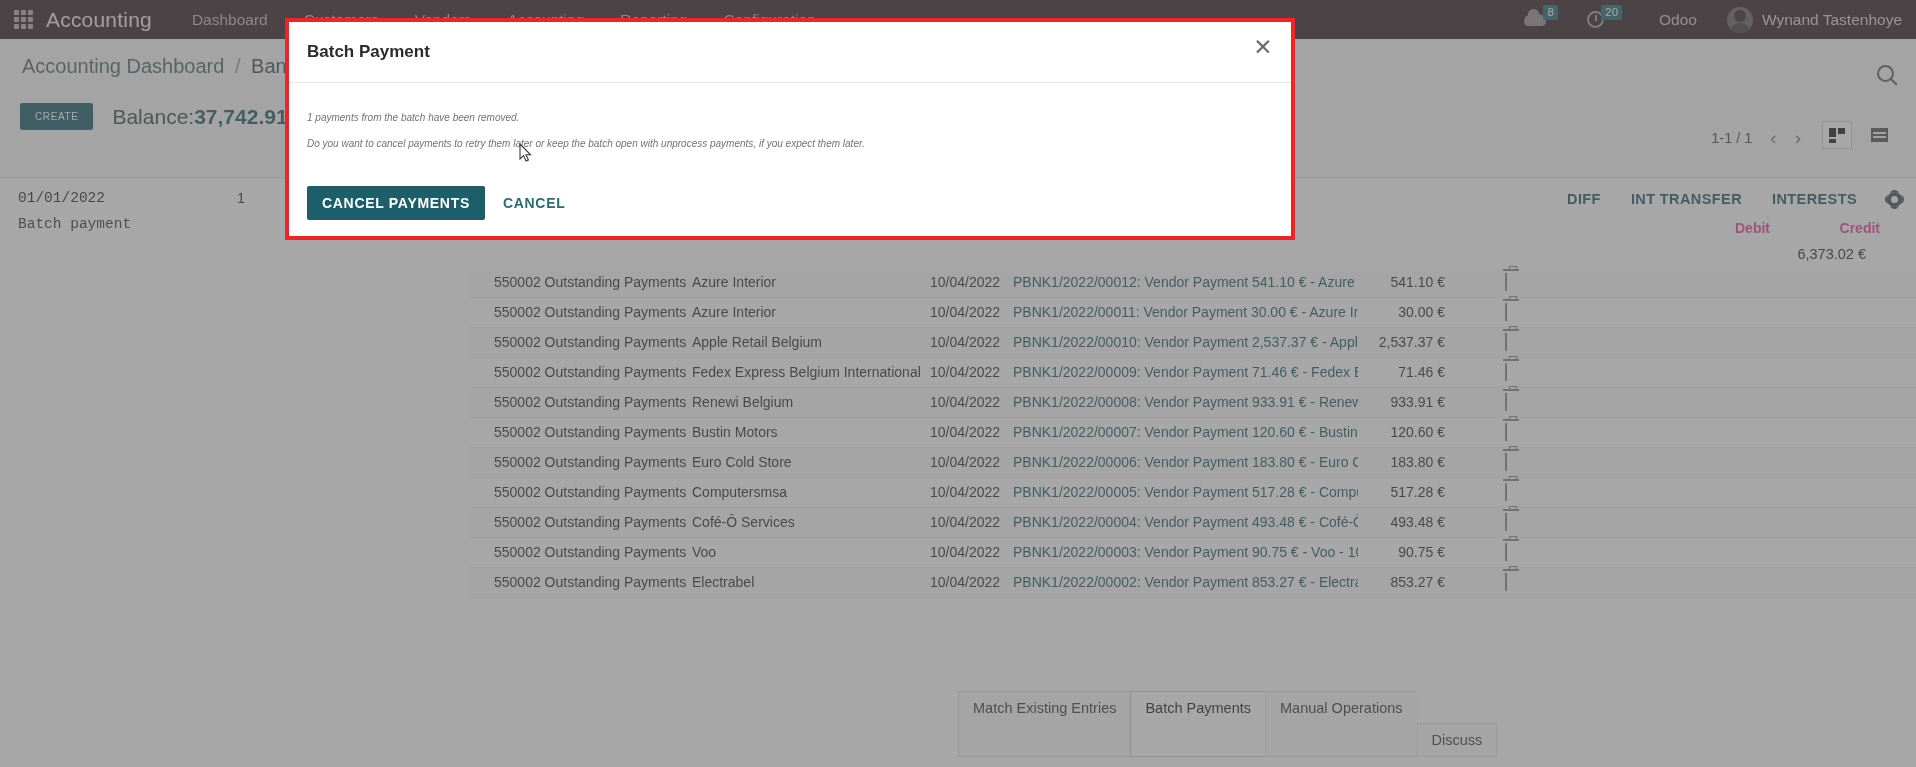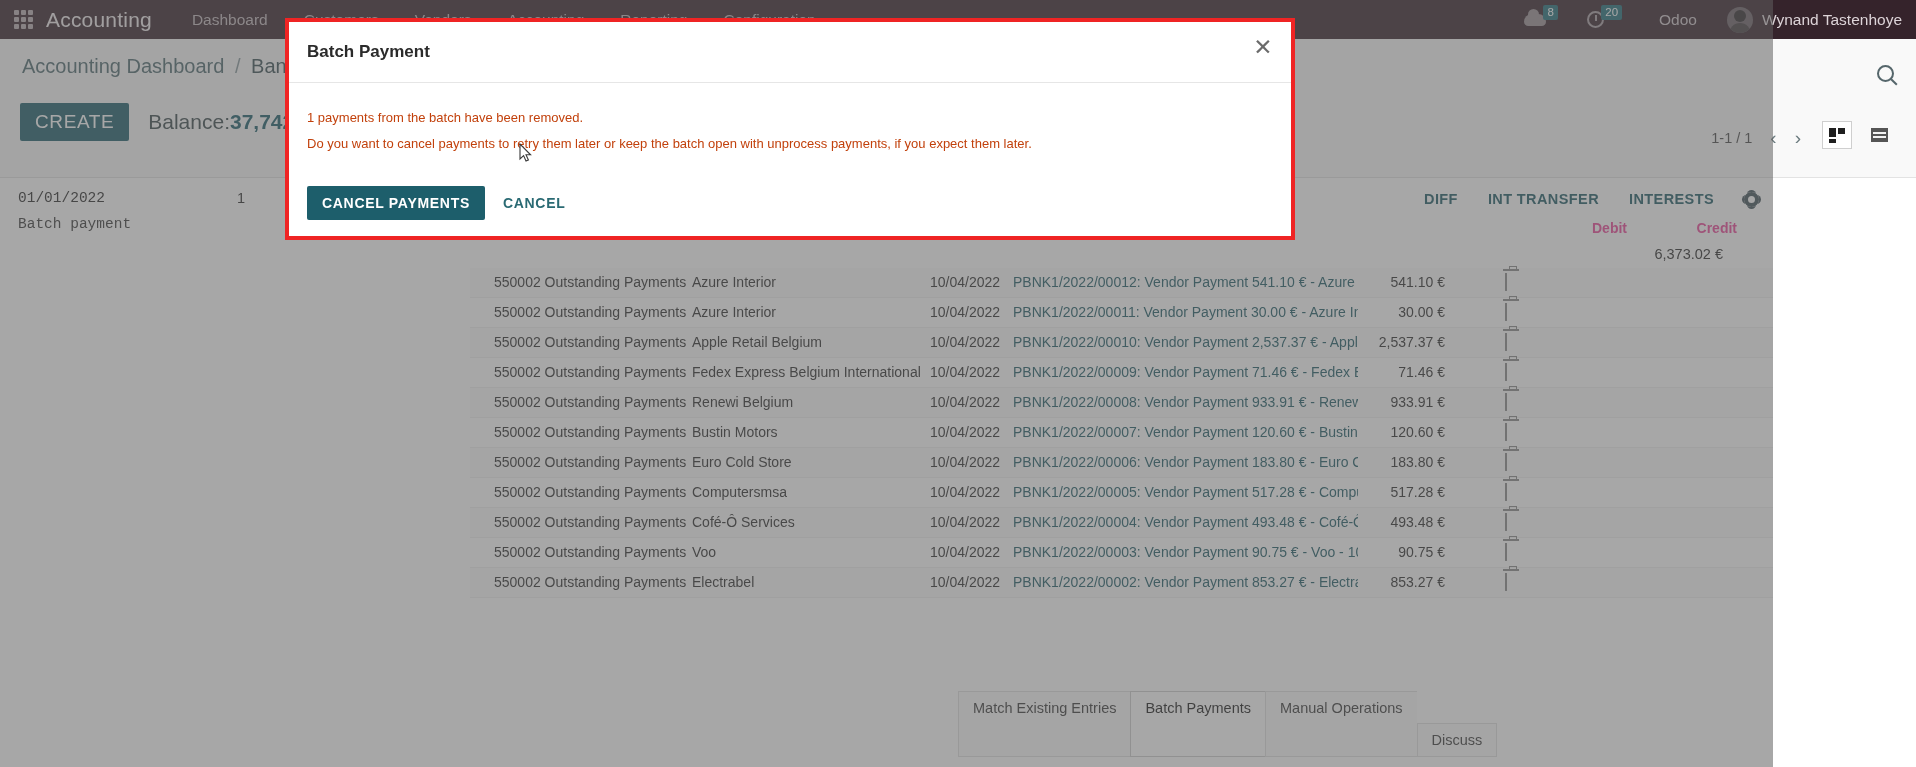--- a/index.html
+++ b/index.html
@@ -2,21 +2,21 @@
 <html><head>
 <meta charset="utf-8">
 <style>
   * { box-sizing: border-box; margin: 0; padding: 0; }
   html, body {
     width: 1916px; height: 767px;
     overflow: hidden;
     font-family: "Liberation Sans", sans-serif;
     background: #ffffff;
   }
-  #app { position: relative; width: 1773px; height: 767px; }
+  #app { position: relative; width: 1916px; height: 767px; }
 
   
   .bg-layer { position: absolute; inset: 0; }
   .dim { position: absolute; inset: 0; background: rgba(94,94,94,0.55); z-index: 40; pointer-events: none; }
 
   
   .topbar {
     position: absolute; top: 0; left: 0; width: 1916px; height: 39px;
     background: #35232b; display: flex; align-items: center;
     color: #d7cfd2; font-size: 17px;
@@ -45,21 +45,21 @@
   
   .cp {
     position: absolute; top: 39px; left: 0; width: 1916px; height: 139px;
     background: #f9f9f9; border-bottom: 1px solid #e3e3e3;
   }
   .breadcrumb { position: absolute; top: 16px; left: 22px; font-size: 20px; color: #4f6a70; white-space: nowrap; }
   .breadcrumb .sep { color: #8a9a9e; padding: 0 5px; }
   .breadcrumb .last { color: #3b5156; }
   .cp-row2 { position: absolute; top: 64px; left: 20px; display: flex; align-items: center; }
   .btn-create {
-    background: #1d5e6b; color: #ffffff; font-size: 19px; letter-spacing: .6px;
+    background: #1d5e6b; color: #ffffff; font-size: 10px; letter-spacing: .6px;
     padding: 8px 15px 8px 15px; border: none; border-radius: 2px; font-weight: 400;
   }
   .balance { margin-left: 19px; font-size: 21px; color: #3b4a4d; white-space: nowrap; }
   .balance b { color: #1d5e6b; font-weight: 700; }
   .search-ico { position: absolute; top: 26px; right: 22px; width: 17px; height: 17px;
                 border: 2px solid #55666b; border-radius: 50%; }
   .search-ico:after { content:""; position:absolute; width:2px; height:8px; background:#55666b;
                       transform: rotate(-45deg); right:-3px; bottom:-6px; }
   .pager { position: absolute; top: 88px; right: 115px; display: flex; align-items: center;
            font-size: 14.5px; color: #4b4b4b; }
@@ -118,21 +118,21 @@
     position: absolute; left: 285px; top: 18px; width: 1010px; height: 222px;
     border: 4px solid #ef2424; z-index: 60; background: #ffffff;
   }
   .modal { position: absolute; inset: 0; background: #ffffff; display: flex; flex-direction: column; }
   .modal-head { height: 61px; border-bottom: 1px solid #e6e6e6; display: flex; align-items: center;
                 padding: 0 18px 0 18px; position: relative; }
   .modal-title { font-size: 17px; font-weight: 700; color: #2b2b2b; }
   .modal-close { position: absolute; right: 16px; top: 14px; width: 24px; height: 24px;
                  color: #6b6b6b; font-size: 23px; line-height: 22px; text-align: center; font-weight: 300; }
   .modal-body { padding: 22px 18px 6px 18px; flex: 1; }
-  .modal-body p { font-size: 13px; color: #c2410c; line-height: 26px; }
+  .modal-body p { font-size: 10px; color: #737373; line-height: 26px; font-style: italic; }
   .modal-foot { padding: 4px 18px 16px 18px; display: flex; align-items: center; }
   .mb { font-size: 14px; letter-spacing: .7px; font-weight: 700; border: none; background: transparent;
         font-family: "Liberation Sans", sans-serif; }
   .mb-primary { background: #1d5e6b; color: #ffffff; padding: 9px 15px; border-radius: 2px; }
   .mb-link { color: #2a6a73; padding: 9px 14px; margin-left: 4px; }
 
   .cursor { position: absolute; left: 519px; top: 143px; z-index: 70; width: 14px; height: 20px; }
   .cursor svg { display: block; }
 </style>
 </head>

